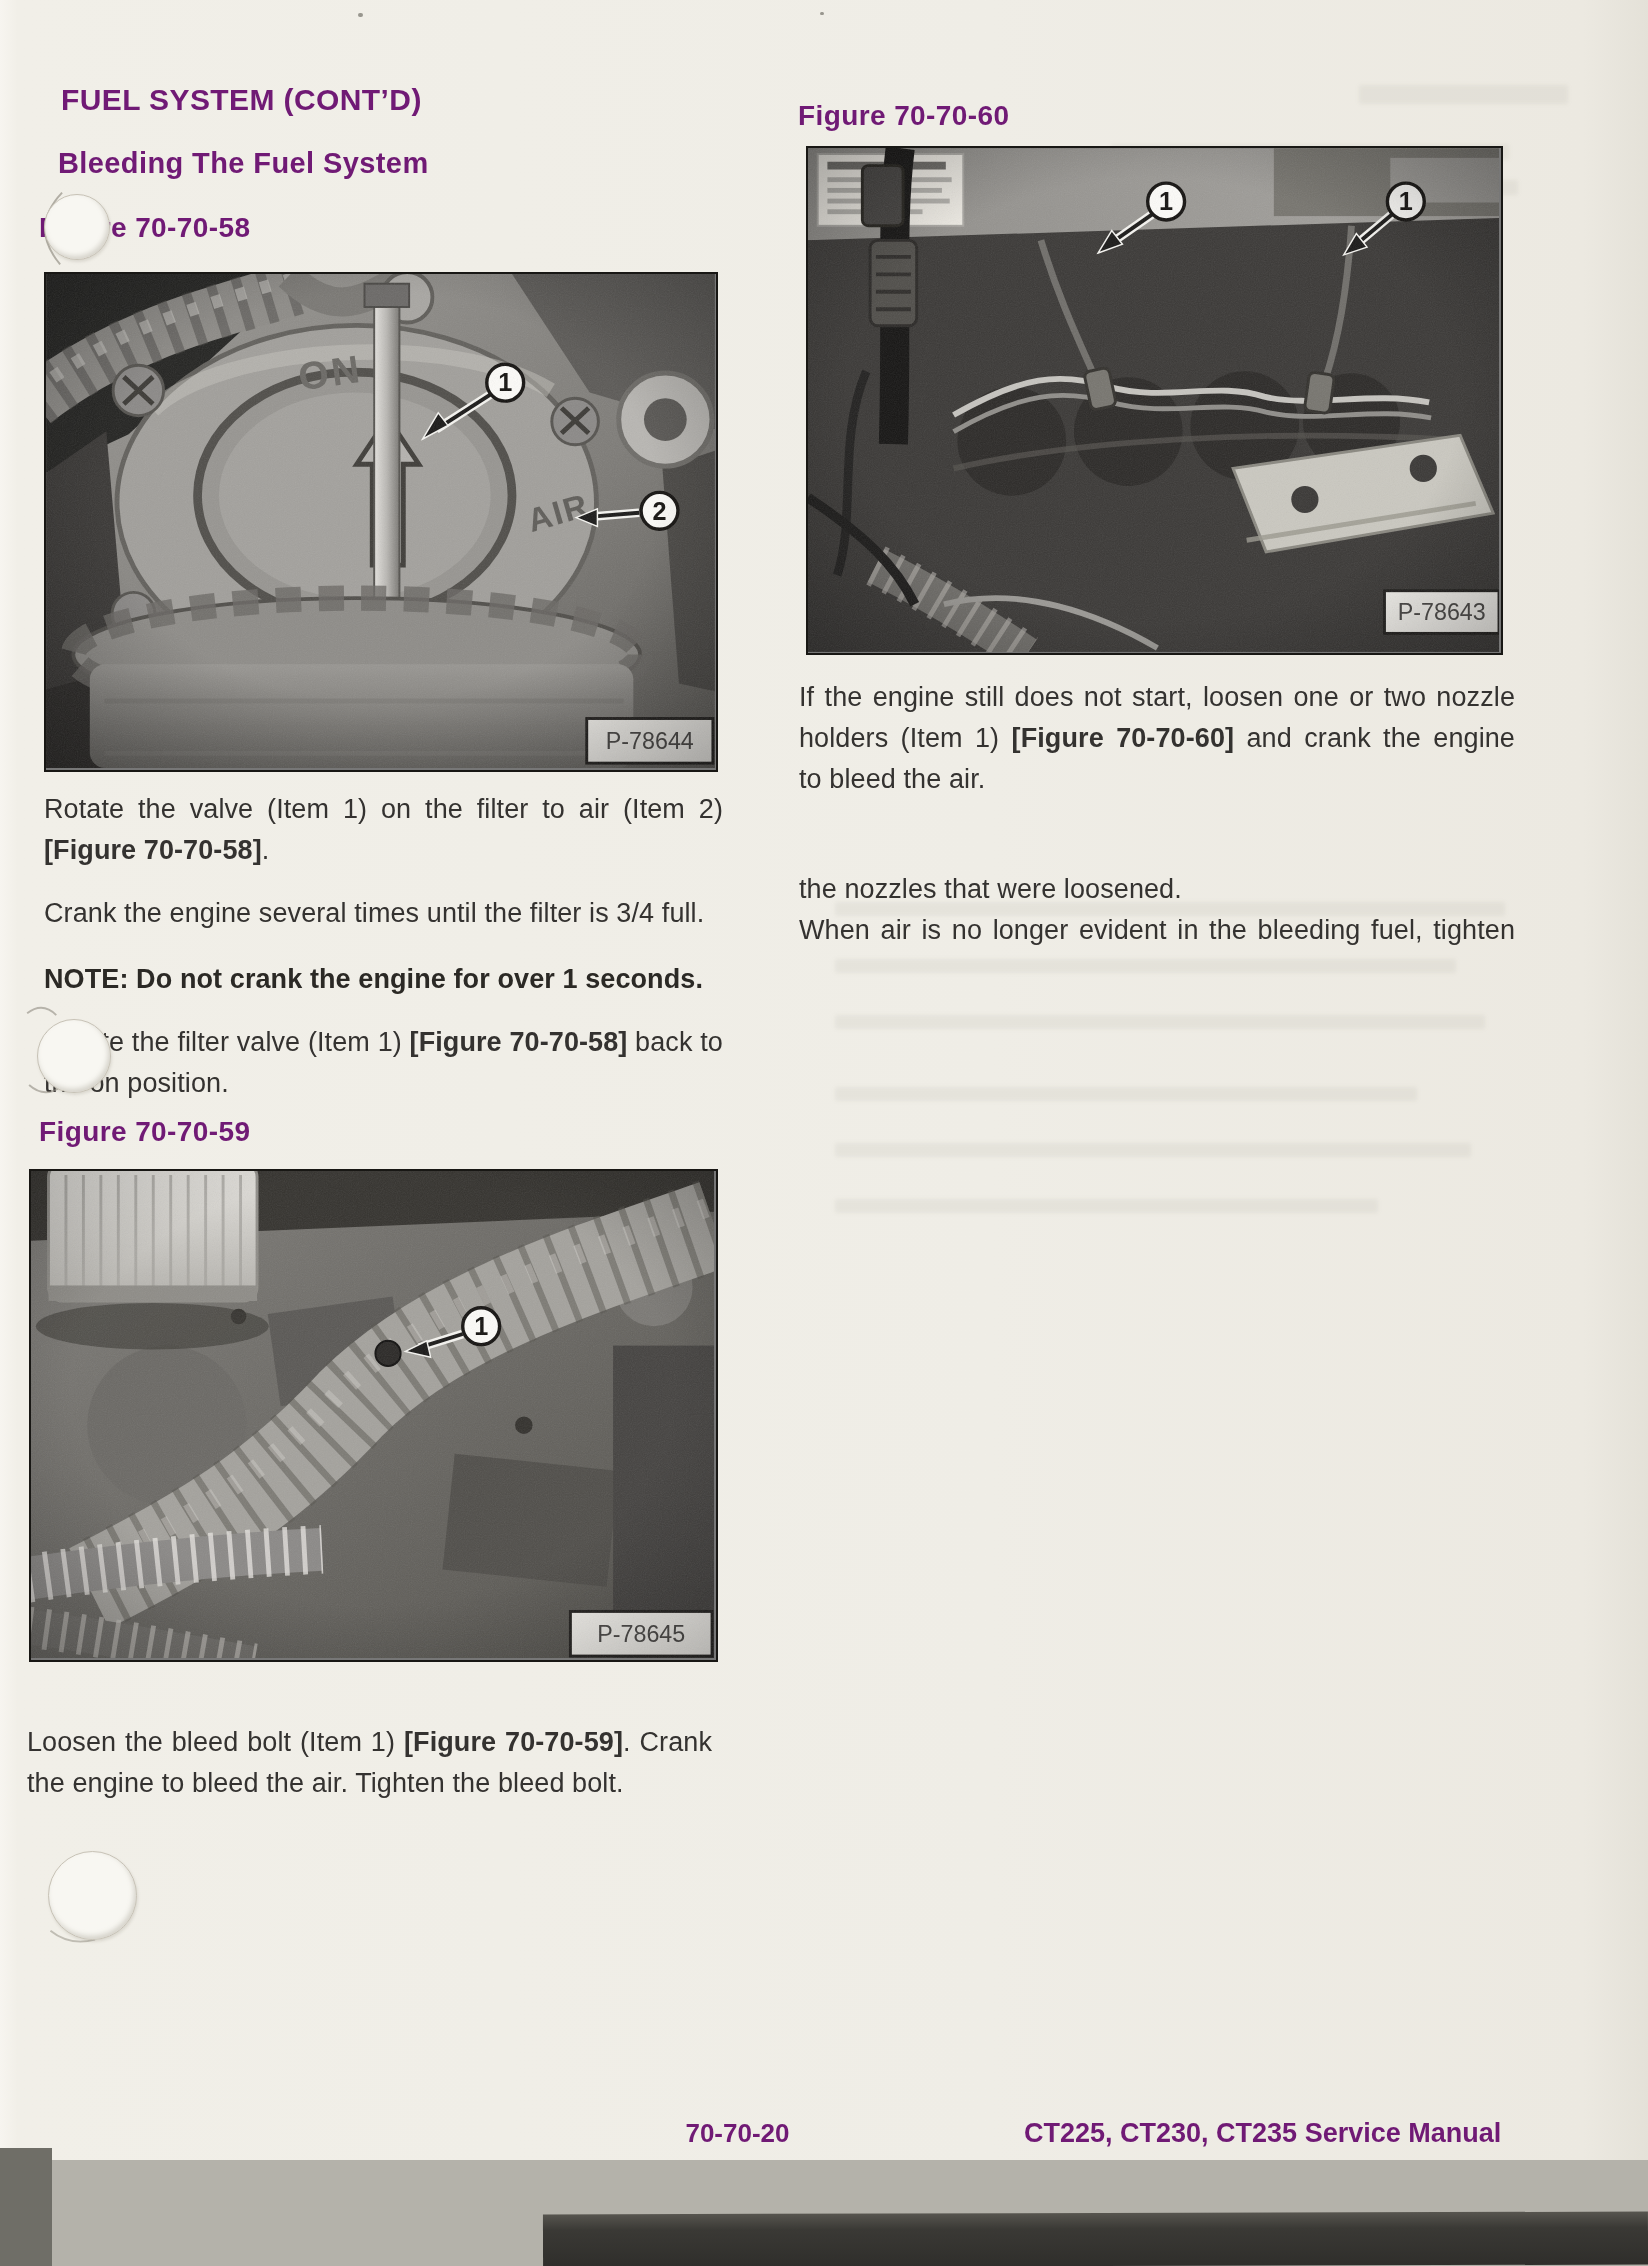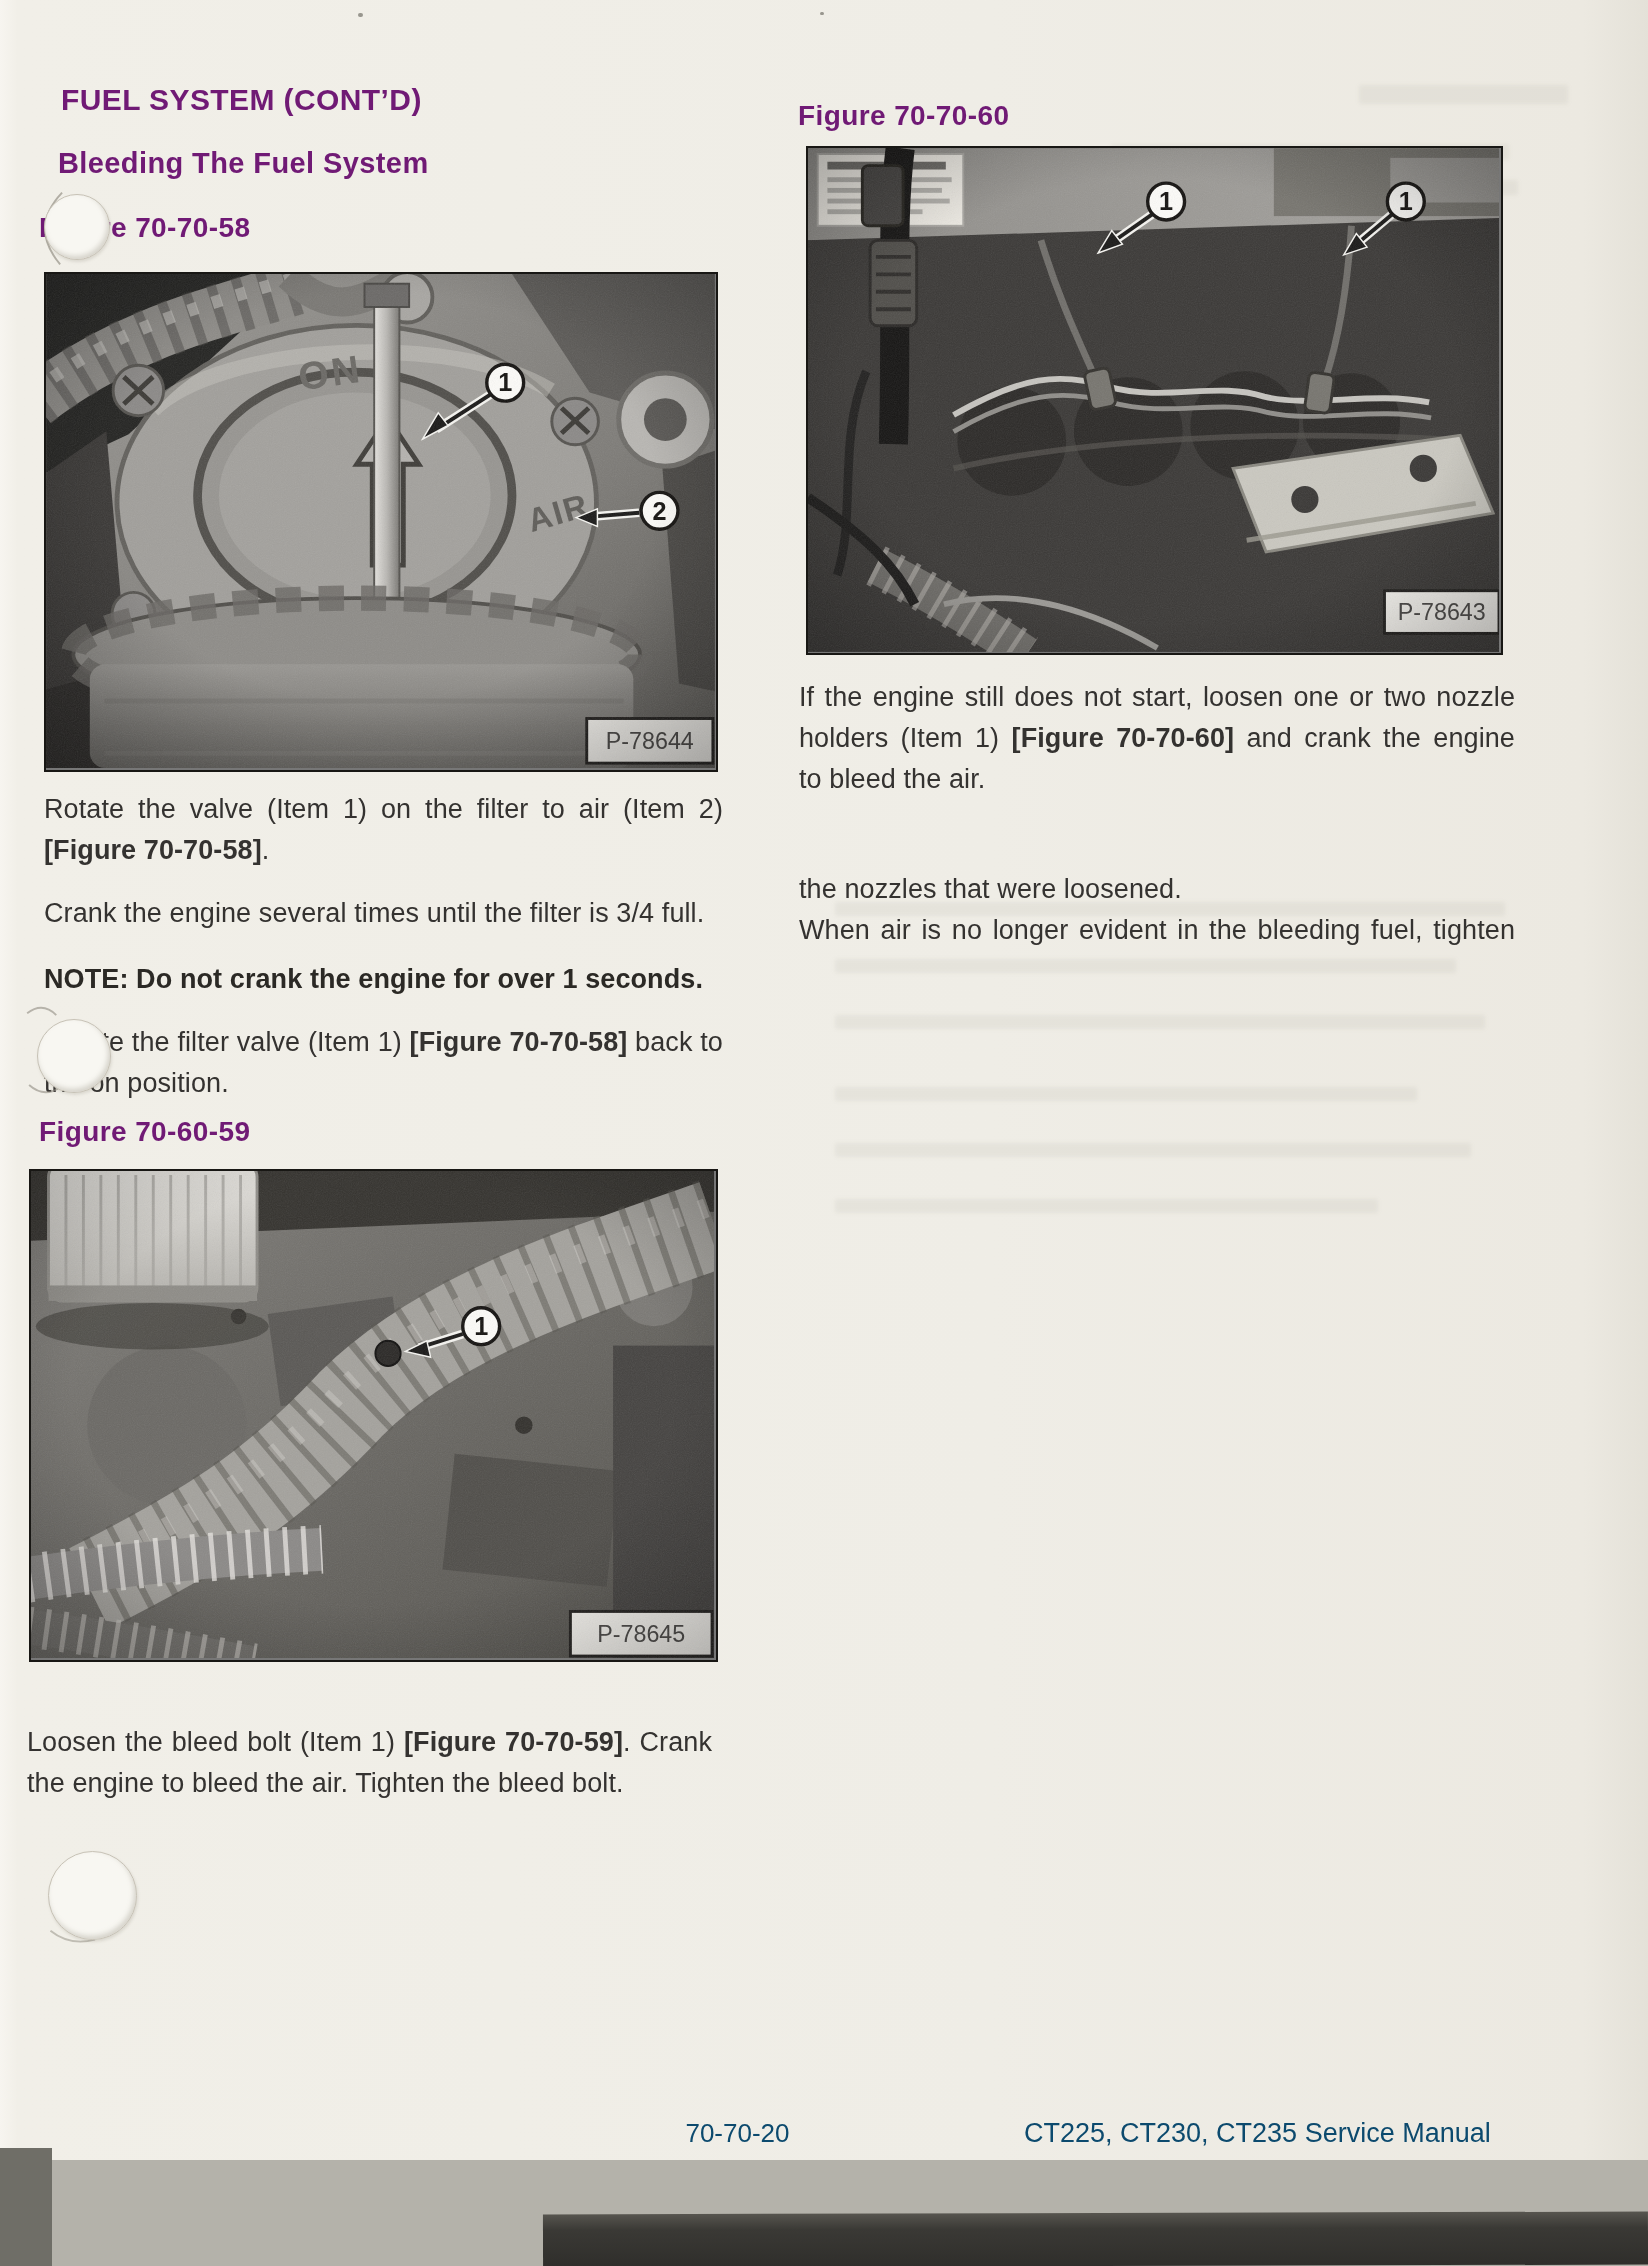--- a/index.html
+++ b/index.html
@@ -16,21 +16,21 @@
   #scan-dark-bar{left:543px;top:2213px;width:1105px;height:53px;
                  background:linear-gradient(180deg,#57554f 0%,#3a3935 30%,#2f2e2b 100%);
                  transform:rotate(-.15deg);}
   
   .h{font-weight:bold;font-size:29px;color:#701a75;letter-spacing:0.4px;white-space:nowrap;}
   .line{display:block;white-space:nowrap;font-size:27px;line-height:41px;color:#343230;letter-spacing:0.1px;}
   .just{text-align:justify;text-align-last:justify;}
   .ref{font-weight:bold;}
   .para{position:absolute;}
   .note .line{font-weight:bold;color:#2b2925;}
-  .footer-text{font-size:27px;color:#0c4a6e;font-weight:normal;white-space:nowrap;}
+  .footer-text{font-size:27px;color:#701a75;font-weight:bold;white-space:nowrap;}
   
   .photo{position:absolute;border:2.9px solid #181714;box-sizing:border-box;background:#777;overflow:hidden;}
   .photo svg{display:block;}
   
   .hole{position:absolute;border-radius:50%;background:#f8f7f2;
         border:1px solid #c7c2b6;
         box-shadow:inset -1.9px -2.9px 4.9px rgba(150,144,130,.35),1px 1.9px 2.9px rgba(120,114,100,.18);}
   
   .ghost{position:absolute;background:rgba(105,100,88,.07);filter:blur(1.9px);border-radius:2.9px;}
   .speck{position:absolute;border-radius:50%;background:rgba(80,78,70,.55);}
@@ -172,21 +172,21 @@
 
   <div class="para note" style="left:44px;top:959px;width:679px;">
     <span class="line">NOTE: Do not crank the engine for over 1 seconds.</span>
   </div>
 
   <div class="para" style="left:44px;top:1022px;width:679px;">
     <span class="line just"><span>Rotate the filter valve (Item 1) </span><b class="ref">[Figure 70-70-58]</b><span> back to</span></span>
     <span class="line">the on position.</span>
   </div>
 
-  <div class="abs h" style="left:39px;top:1116px;font-size:28px;">Figure 70-60-59</div>
+  <div class="abs h" style="left:39px;top:1116px;font-size:28px;">Figure 70-70-59</div>
 
   <div class="photo" style="left:29px;top:1169px;width:689px;height:493px;">
     <svg width="683" height="487" viewBox="0 0 704 502">
       <defs>
         <linearGradient id="p2bg" x1="0" y1="0" x2="1" y2="1">
           <stop offset="0" stop-color="#807e7a"></stop>
             <stop offset="1" stop-color="#54524d"></stop>
         </linearGradient>
         <linearGradient id="cang" x1="0" y1="0" x2="0" y2="1">
           <stop offset="0" stop-color="#e5e3de"></stop>

